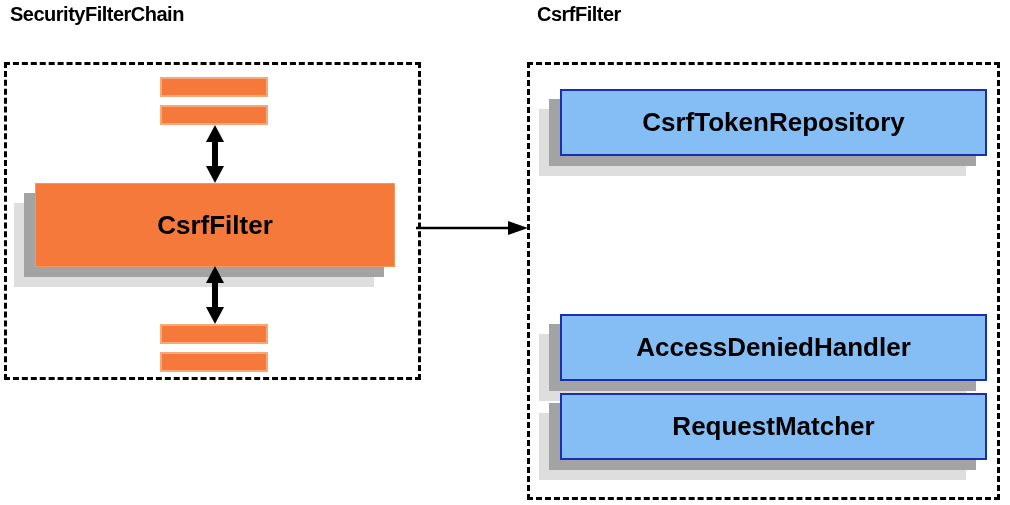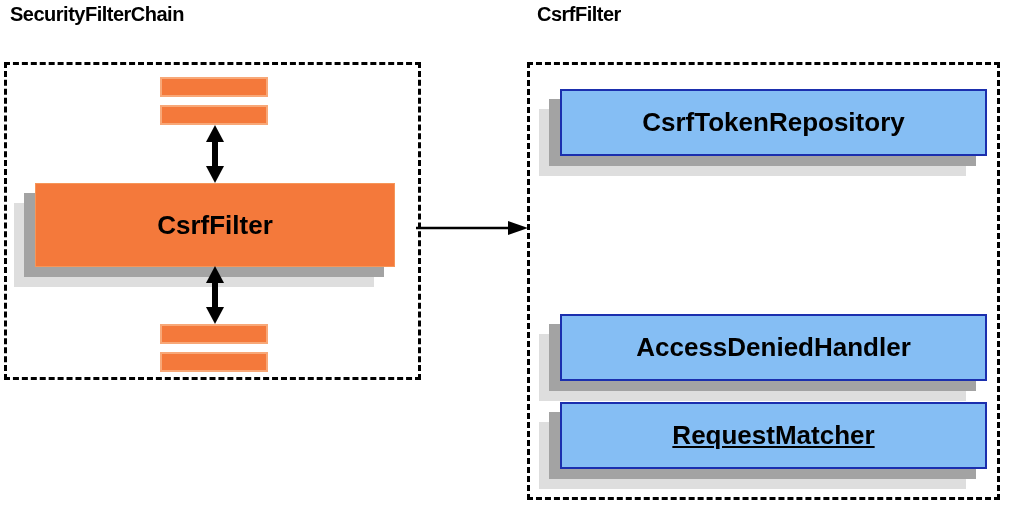--- a/index.html
+++ b/index.html
@@ -39,21 +39,21 @@
   }
   .component-box {
     position:absolute; left:30px; width:427px; height:67px;
     background:#85BEF4; border:2px solid #1B2FAE; box-sizing:border-box;
     display:flex; align-items:center; justify-content:center;
     font-size:26px; font-weight:bold; color:#000;
   }
   .comp-0 { top:24px;  }
   .comp-1 { top:128px; }
   .comp-2 { top:228px;margin-top:21px; }
-  .comp-3 { top:337px;text-decoration:underline; }
+  .comp-3 { top:328px; }
 
   .varrow { position:absolute; left:195px; width:26px; height:58px; }
   .varrow-top    { top:60px;  }
   .varrow-bottom { top:201px; }
   .harrow { position:absolute; left:416px; top:218px; width:112px; height:20px; }
   svg { display:block; }
 </style>
 </head>
 <body>
 

